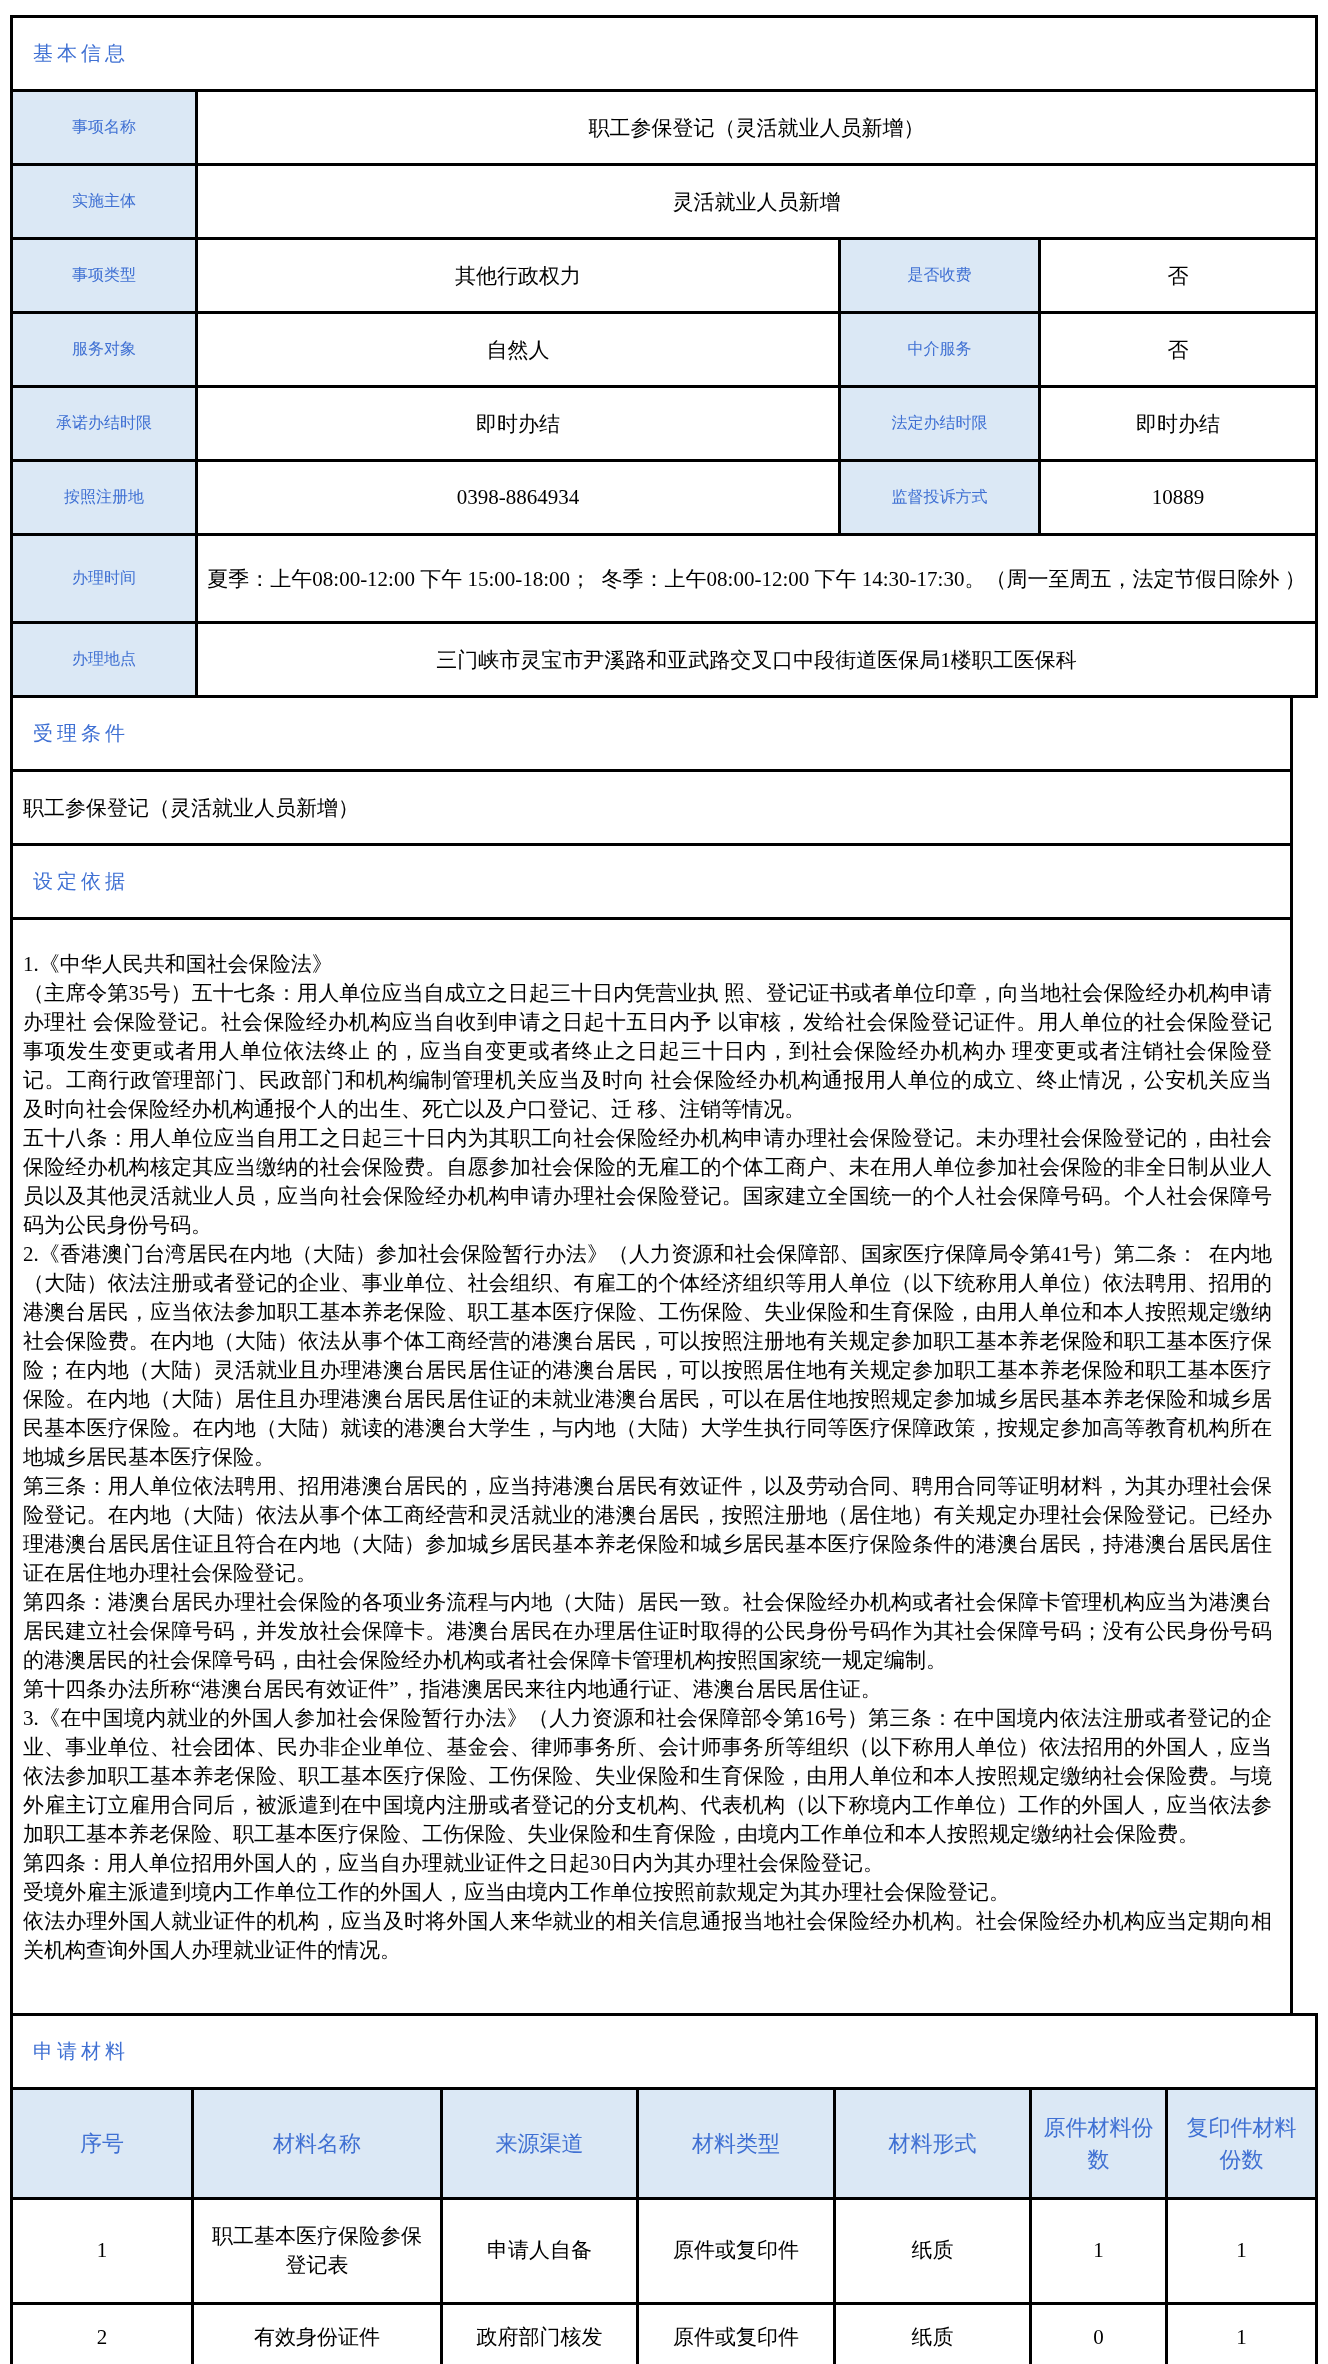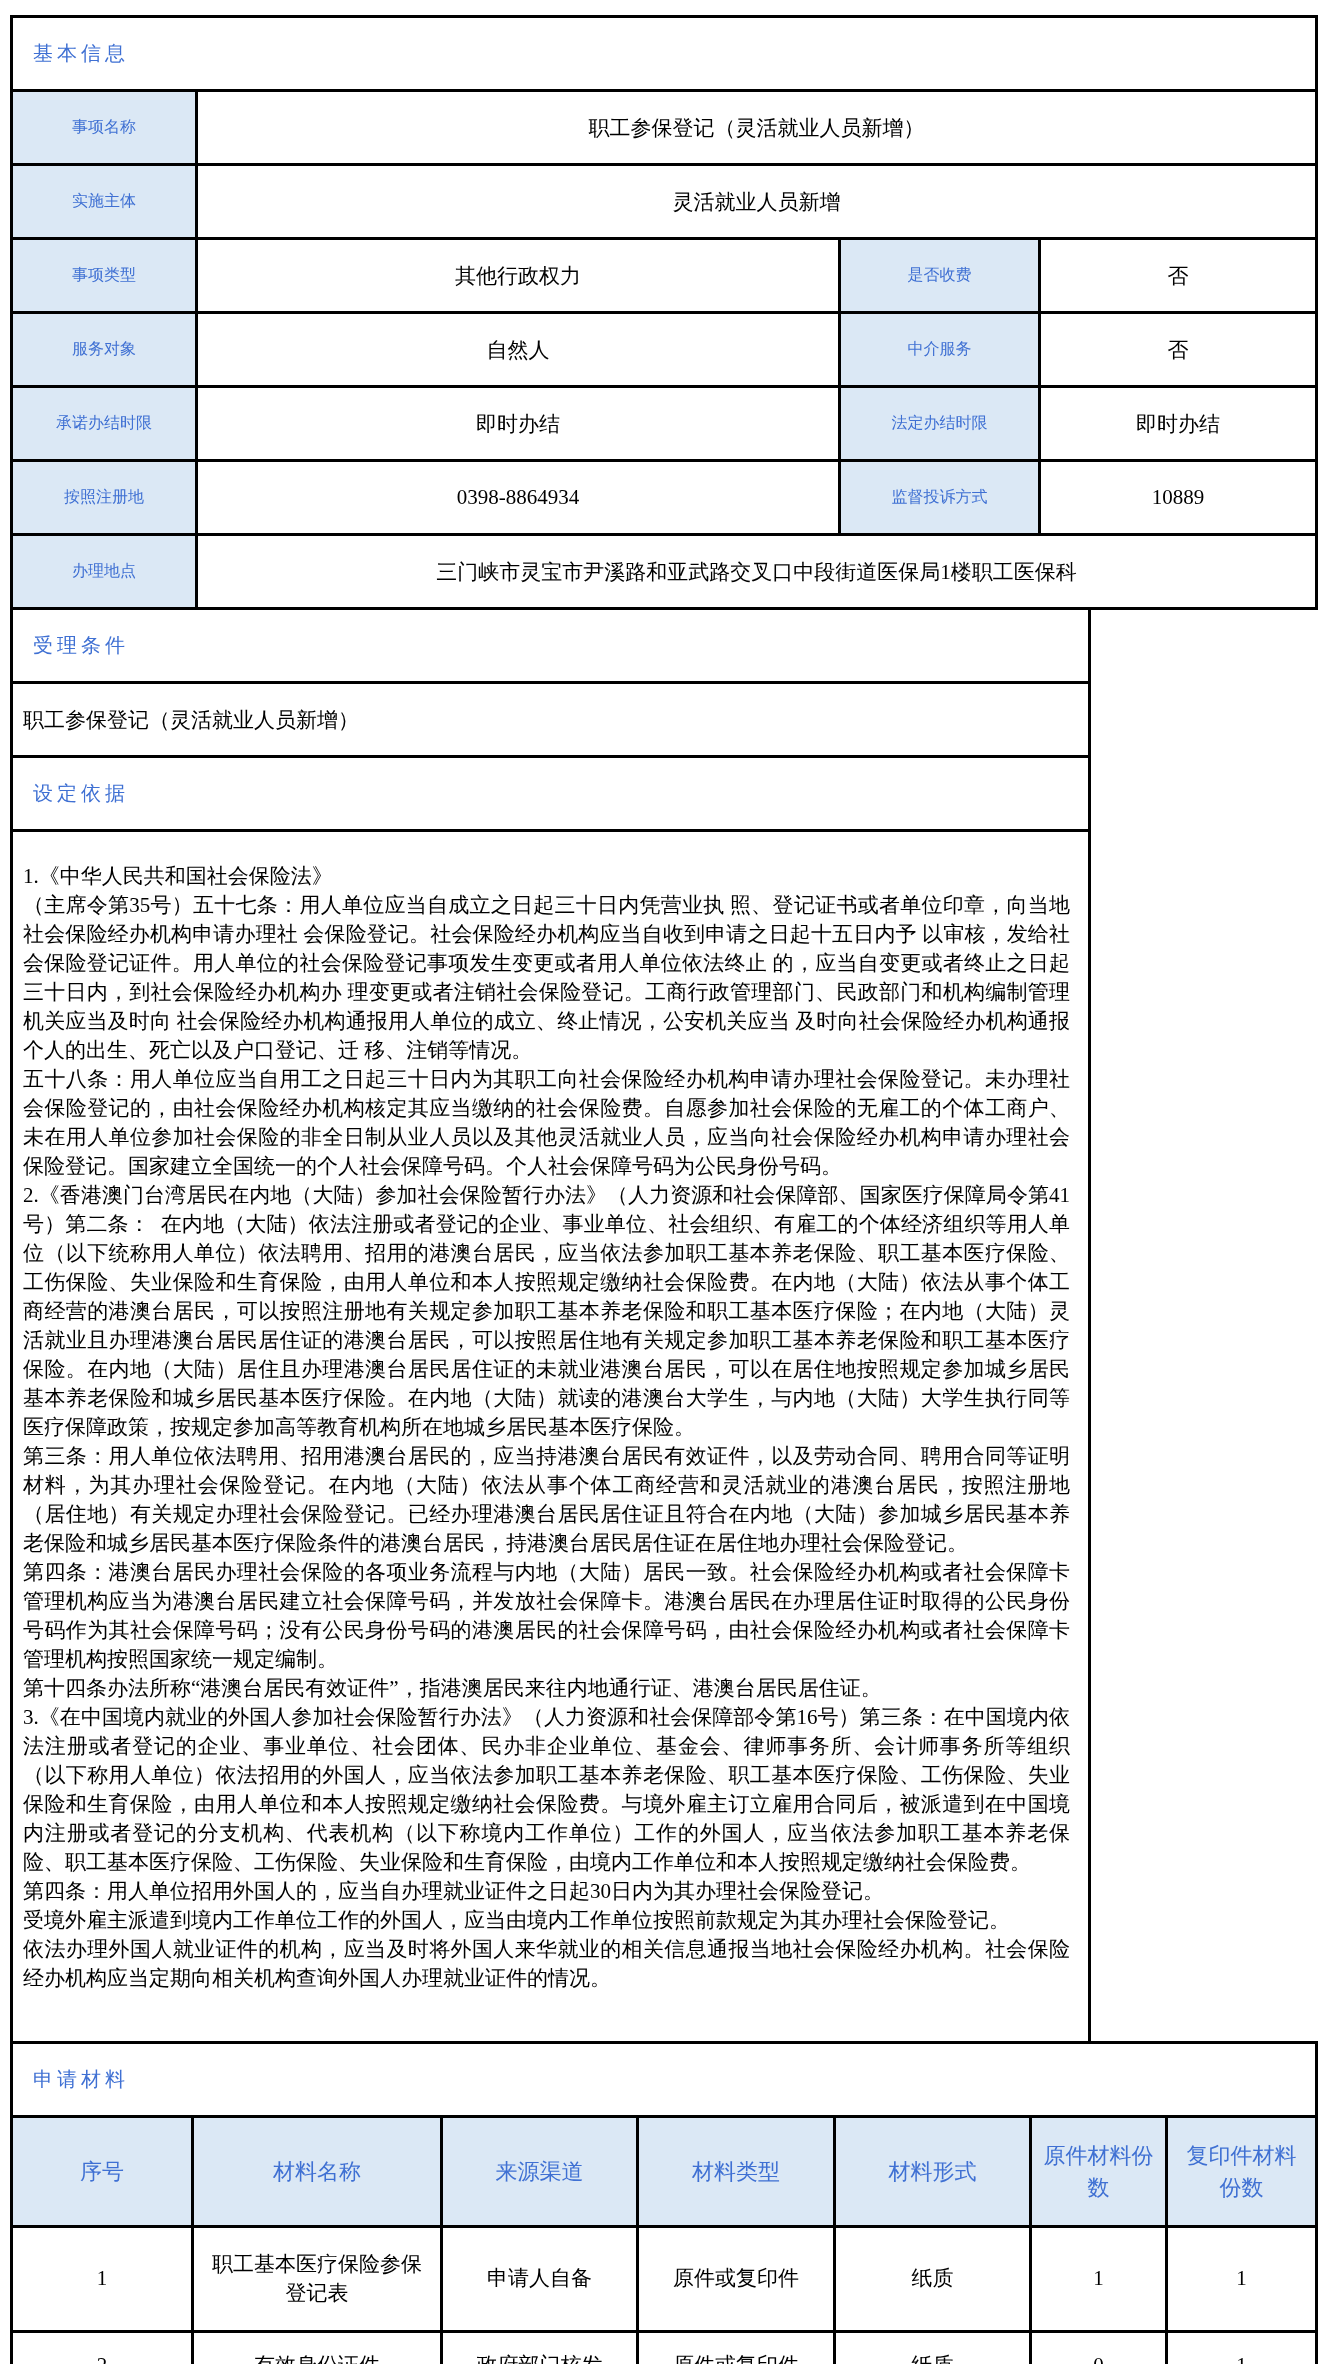--- a/index.html
+++ b/index.html
@@ -4,21 +4,21 @@
 <style>
   html,body { margin:0; padding:0; background:#ffffff; }
   body {
     width:1328px;
     font-family:"Liberation Serif", serif;
     color:#000;
   }
   .page { padding:15px 13px 20px 10px; }
   table {
     border-collapse:collapse;
-    width:1081px;
+    width:1283px;
     table-layout:fixed;
   }
   .page > table + table { margin-top:-3px; }
   td {
     border:3px solid #000;
     padding:2px 6px;
     overflow:hidden;
   }
   .section-row td { padding:8px 20px; }
   .section-title {
@@ -119,20 +119,24 @@
       <td class="label-cell">承诺办结时限</td>
       <td class="value-cell">即时办结</td>
       <td class="label-cell">法定办结时限</td>
       <td class="value-cell">即时办结</td>
     </tr>
     <tr class="h74">
       <td class="label-cell">按照注册地</td>
       <td class="value-cell">0398-8864934</td>
       <td class="label-cell">监督投诉方式</td>
       <td class="value-cell">10889</td>
+    </tr>
+    <tr class="h88">
+      <td class="label-cell">办理时间</td>
+      <td class="value-cell time-cell" colspan="3">夏季：上午08:00-12:00 下午 15:00-18:00；  冬季：上午08:00-12:00 下午 14:30-17:30。（周一至周五，法定节假日除外 ）</td>
     </tr>
     <tr class="h74">
       <td class="label-cell">办理地点</td>
       <td class="value-cell" colspan="3">三门峡市灵宝市尹溪路和亚武路交叉口中段街道医保局1楼职工医保科</td>
     </tr>
   </tbody>
     </table>
 
   <table>
     <tbody>

